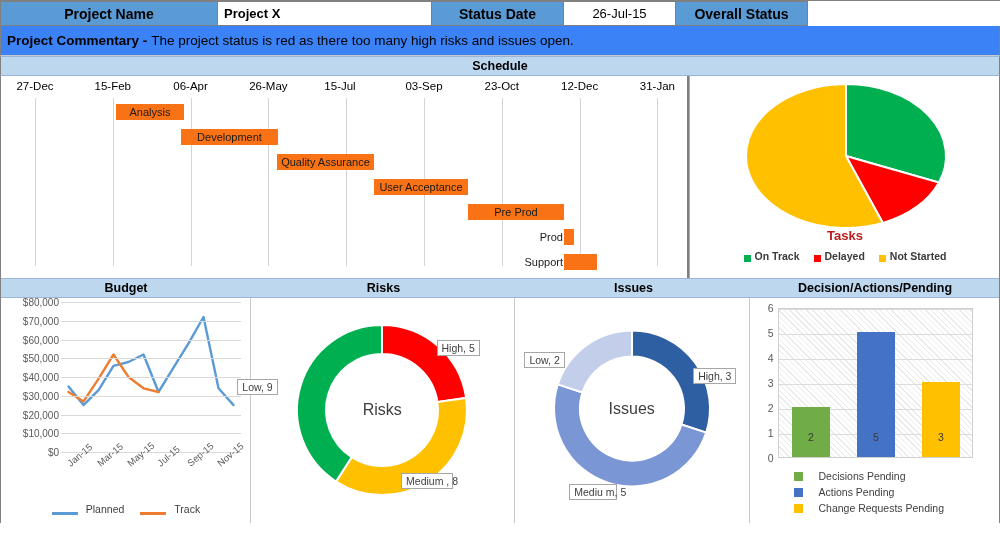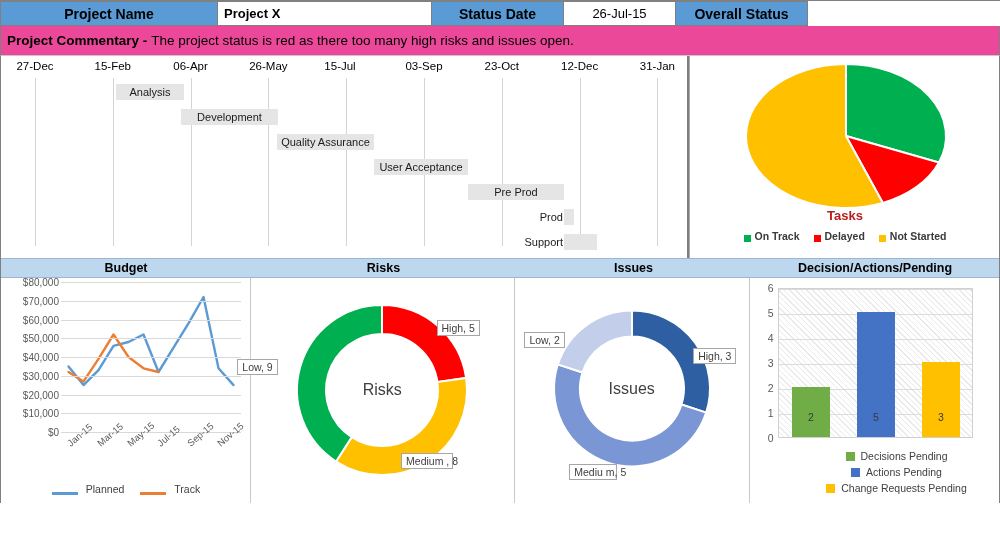--- a/index.html
+++ b/index.html
@@ -36,21 +36,21 @@
   .c-sdate { width: 132px; }
   .c-sdval { width: 112px; }
   .c-ostat { width: 132px; }
   .c-red   { width: 172px; }
 
   
   .commentary {
     height: 30px; display:flex; align-items:center;
     padding-left: 6px; font-size: 13.5px;
     border-left:1px solid #808080; border-right:1px solid #808080; border-bottom:1px solid #c8c8c8;
-    background:#ec4899;
+    background:#3b82f6;
   }
   .commentary b { font-weight:bold; margin-right:4px; }
 
   
   .band-title {
     height: 20px; background:#BDD7EE; display:flex; align-items:center; justify-content:center;
     font-size: 12.5px; font-weight:bold; color:#000;
     border:1px solid #9ab6d4; border-left:1px solid #808080; border-right:1px solid #808080;
   }
   .schedule-wrap { display:flex; height: 202px; border-left:1px solid #808080; border-right:1px solid #808080; }
@@ -58,21 +58,21 @@
     position: relative; width: 688px; height: 202px; background:#fff;
     border-right: 2px solid #7f7f7f;
   }
   .gantt-axis { position:absolute; top:4px; left:0; width:688px; height:18px;text-decoration:underline; }
   .gantt-axis span {
     position:absolute; font-size:11.5px; color:#000; transform: translateX(-50%);
     white-space:nowrap; top:0;
   }
   .gl { position:absolute; top:22px; width:1px; height:168px; background:#d4d4d4; }
   .gbar {
-    position:absolute; height:16px; background:#e5e5e5;
+    position:absolute; height:16px; background:#f97316;
     display:flex; align-items:center; justify-content:center;
     font-size:11px; color:#1a1a1a; white-space:nowrap;
   }
   .gbar span.outside { position:absolute; right:100%; padding-right:1px; }
 
   .pie-panel {
     width: 310px; height:202px; position:relative; background:#fff;
     border-left: 1px solid #aaa;
   }
   .pie-holder { position:absolute; left:36px; top:6px; width:240px; height:152px; }
@@ -142,41 +142,42 @@
   .bar-plot {
     position:absolute; left:28px; top:10px; width:195px; height:150px;
     background-color:#fff;
     background-image: repeating-linear-gradient(45deg, #ffffff 0 3px, #e9e9e9 3px 4px);
     border:1px solid #d0d0d0;
   }
   .bar-hgrid { position:absolute; left:0; width:100%; height:1px; background:#dcdcdc; }
   .bar { position:absolute; bottom:0; display:flex; align-items:flex-end; justify-content:center; }
   .bar-val { position:absolute; font-size:10.5px; color:#3a3a3a; }
   .bar-legend { position:absolute; left:20px; top:172px; width:230px; font-size:10.5px; color:#404040; }
-  .blg { display:flex; align-items:center; gap:6px; margin-bottom:4px; padding-left:24px;justify-content:center;}
+  .blg { display:flex; align-items:center; gap:16px; margin-bottom:4px; padding-left:24px;}
   .bsw { width:9px; height:9px; display:inline-block; }
 </style>
 </head>
 <body>
 
 <div class="app">
 
   <div class="hdr-row">
     <div class="hdr-cell first c-pname">Project Name</div>
     <div class="hdr-val c-pval">Project X</div>
     <div class="hdr-cell c-sdate">Status Date</div>
     <div class="hdr-val center c-sdval">26-Jul-15</div>
     <div class="hdr-cell c-ostat">Overall Status</div>
   </div>
 
   <div class="commentary">
     <b>Project Commentary -</b>
     <span>The project status is red as there too many high risks and issues open.</span>
   </div>
 
+  <div class="band-title">Schedule</div>
 
   <div class="schedule-wrap">
     <div class="gantt" id="gantt">
       <div class="gantt-axis" id="gantt-axis">
           <span style="left: 34px;">27-Dec</span>
           <span style="left: 111.8px;">15-Feb</span>
           <span style="left: 189.6px;">06-Apr</span>
           <span style="left: 267.4px;">26-May</span>
           <span style="left: 339px;">15-Jul</span>
           <span style="left: 423px;">03-Sep</span>

